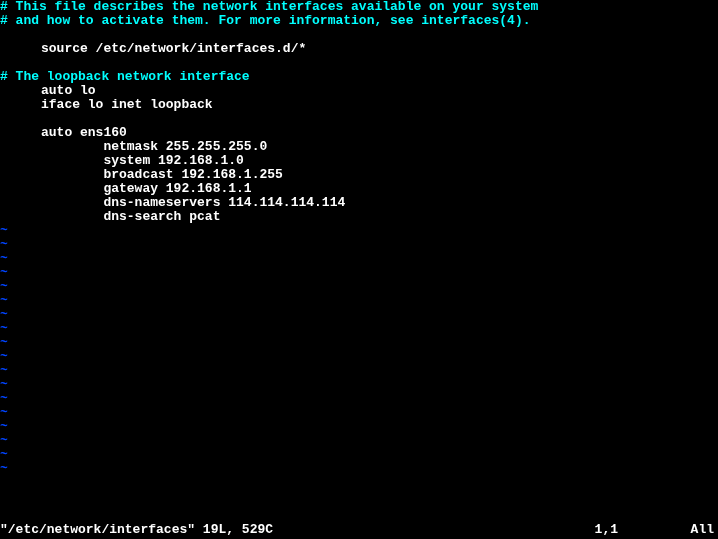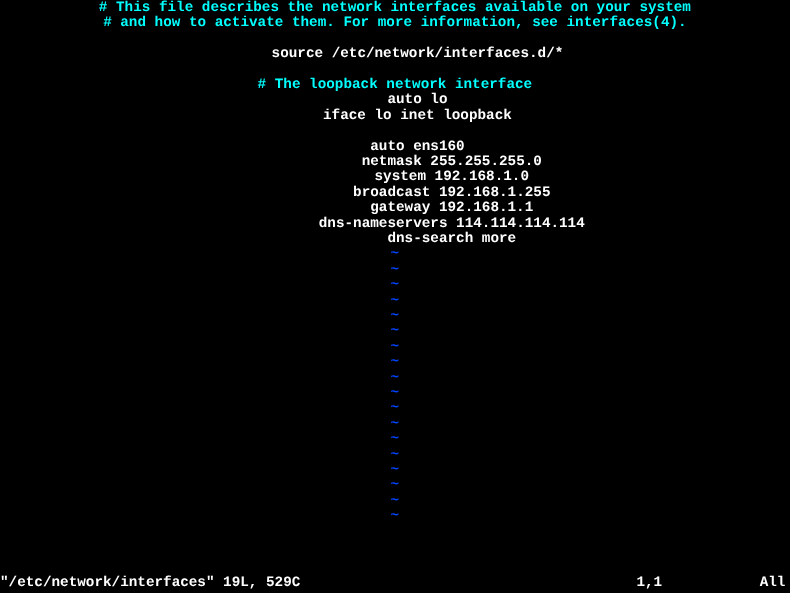--- a/index.html
+++ b/index.html
@@ -14,21 +14,20 @@
       font-family: "Courier New", monospace;
       font-size: 13px;
       line-height: 14px;
       color: #fff;
       overflow: hidden;
       position: relative;
       font-weight: bold;
     }
     .editor {
       padding: 0;
-      text-align: center;
     }
     .line {
       white-space: pre;
       height: 14px;
     }
     .comment {
       color: #00ffff;
     }
     .normal {
       color: #ffffff;
@@ -44,21 +43,21 @@
       right: 0;
       color: #ffffff;
       display: flex;
       height: 14px;
     }
     .status-left {
       flex: 0 0 auto;
     }
     .status-pos {
       position: absolute;
-      right: 116px;
+      right: 100px;
       text-align: center;
     }
     .status-right {
       position: absolute;
       right: 4px;
     }
   </style>
 </head>
 <body>
 
@@ -71,21 +70,21 @@
   <div class="line comment"># The loopback network interface</div>
   <div class="line normal">auto lo</div>
   <div class="line normal">iface lo inet loopback</div>
   <div class="line normal"></div>
   <div class="line normal">auto ens160</div>
   <div class="line normal">        netmask 255.255.255.0</div>
   <div class="line normal">        system 192.168.1.0</div>
   <div class="line normal">        broadcast 192.168.1.255</div>
   <div class="line normal">        gateway 192.168.1.1</div>
   <div class="line normal">        dns-nameservers 114.114.114.114</div>
-  <div class="line normal">        dns-search more</div>
+  <div class="line normal">        dns-search pcat</div>
   <div class="line tilde">~</div>
   <div class="line tilde">~</div>
   <div class="line tilde">~</div>
   <div class="line tilde">~</div>
   <div class="line tilde">~</div>
   <div class="line tilde">~</div>
   <div class="line tilde">~</div>
   <div class="line tilde">~</div>
   <div class="line tilde">~</div>
   <div class="line tilde">~</div>

